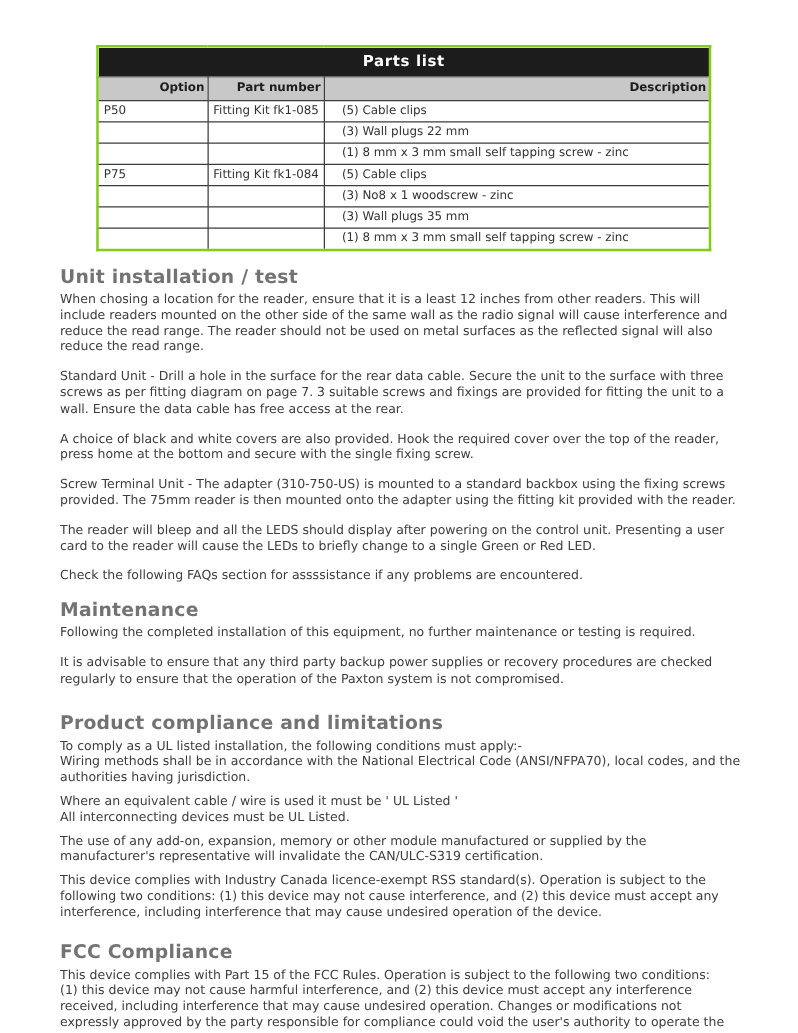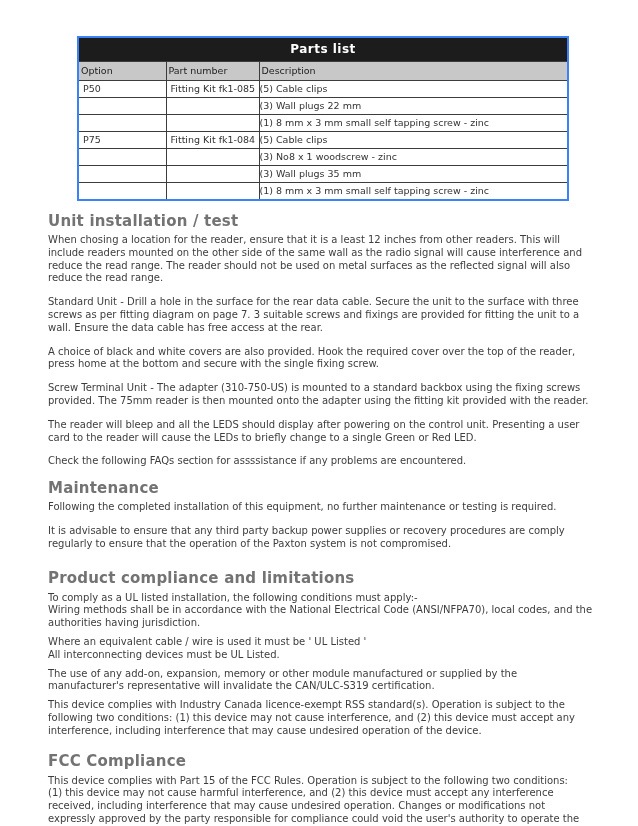--- a/index.html
+++ b/index.html
@@ -16,21 +16,21 @@
 
   
   .parts-table-wrap {
     margin: 36px 0 0 77px;
     width: 490px;
   }
   table.parts {
     width: 490px;
     border-collapse: collapse;
     table-layout: fixed;
-    border: 2px solid #3b82f6;
+    border: 2px solid #84cc16;
   }
   table.parts col.c-option { width: 88px; }
   table.parts col.c-part   { width: 93px; }
   table.parts col.c-desc   { width: 309px; }
   table.parts th, table.parts td {
     border: 1px solid #3c3c3c;
     font-size: 9.5px;
     line-height: 12px;
     vertical-align: middle;
     overflow: hidden;
@@ -41,27 +41,27 @@
     color: #ffffff;
     font-size: 12px;
     font-weight: bold;
     text-align: center;
     padding: 5px 0 6px 0;
     letter-spacing: 0.5px;
   }
   .parts .col-head th {
     background: #c8c8c8;
     color: #1d1d1d;
-    font-weight: normal;
-    text-align: left;
+    font-weight: bold;
+    text-align: right;
     padding: 3px 2px;
   }
   .parts td { height: 16px; padding: 2px 4px; color: #333333; background: #ffffff; }
   .parts td.ctr  { text-align: left; }
-  .parts td.desc { text-align: left; padding-left: 0; }
+  .parts td.desc { text-align: left; padding-left: 14px; }
 
   
   .doc-body {
     padding: 0 44px 0 48px;
   }
   .doc-section h2 {
     font-size: 15px;
     font-weight: bold;
     color: #737373;
     margin: 7px 0 4px 0;
@@ -159,21 +159,21 @@
         <p>When chosing a location for the reader,  ensure that it is a least 12 inches from other readers.  This will include readers mounted on the other side of the same wall as the radio signal will cause interference and reduce the read range.  The reader should not be used on metal surfaces as the reflected signal will also reduce the read range.</p>
         <p>Standard Unit - Drill a hole in the surface for the rear data cable. Secure the unit to the surface with three screws as per fitting diagram on page 7.  3 suitable screws and fixings are provided for fitting the unit to a wall.  Ensure the data cable has free access at the rear.</p>
         <p>A choice of black and white covers are also provided.  Hook the required cover over the top of the reader, press home at the bottom and secure with the single fixing screw.</p>
         <p>Screw Terminal Unit - The adapter (310-750-US) is mounted to a standard backbox using the fixing screws provided. The 75mm reader is then mounted onto the adapter using the fitting kit provided with the reader.</p>
         <p>The reader will bleep and all the LEDS should display after powering on the control unit.  Presenting a user card to the reader will cause the LEDs to briefly change to a single Green or Red LED.</p>
         <p>Check the following FAQs section for assssistance if any problems are encountered.</p>
       </section>
       <section class="doc-section normal">
         <h2>Maintenance</h2>
         <p>Following the completed installation of this equipment, no further maintenance or testing is required.</p>
-        <p>It is advisable to ensure that any third party backup power supplies or recovery procedures are comply regularly to ensure that the operation of the Paxton system is not compromised.</p>
+        <p>It is advisable to ensure that any third party backup power supplies or recovery procedures are checked regularly to ensure that the operation of the Paxton system is not compromised.</p>
       </section>
       <section class="doc-section tight gap-above">
         <h2>Product compliance and limitations</h2>
         <p>To comply as a UL listed installation, the following conditions must apply:-
 Wiring methods shall be in accordance with the National Electrical Code (ANSI/NFPA70), local codes, and the authorities having jurisdiction.</p>
         <p>Where an equivalent cable / wire is used it must be ' UL Listed '
 All interconnecting devices must be UL Listed.</p>
         <p>The use of any add-on, expansion, memory or other module manufactured or supplied by the manufacturer's representative will invalidate the CAN/ULC-S319 certification.</p>
         <p>This device complies with Industry Canada licence-exempt RSS standard(s). Operation is subject to the following two conditions: (1) this device may not cause interference, and (2) this device must accept any interference, including interference that may cause undesired operation of the device.</p>
       </section>

